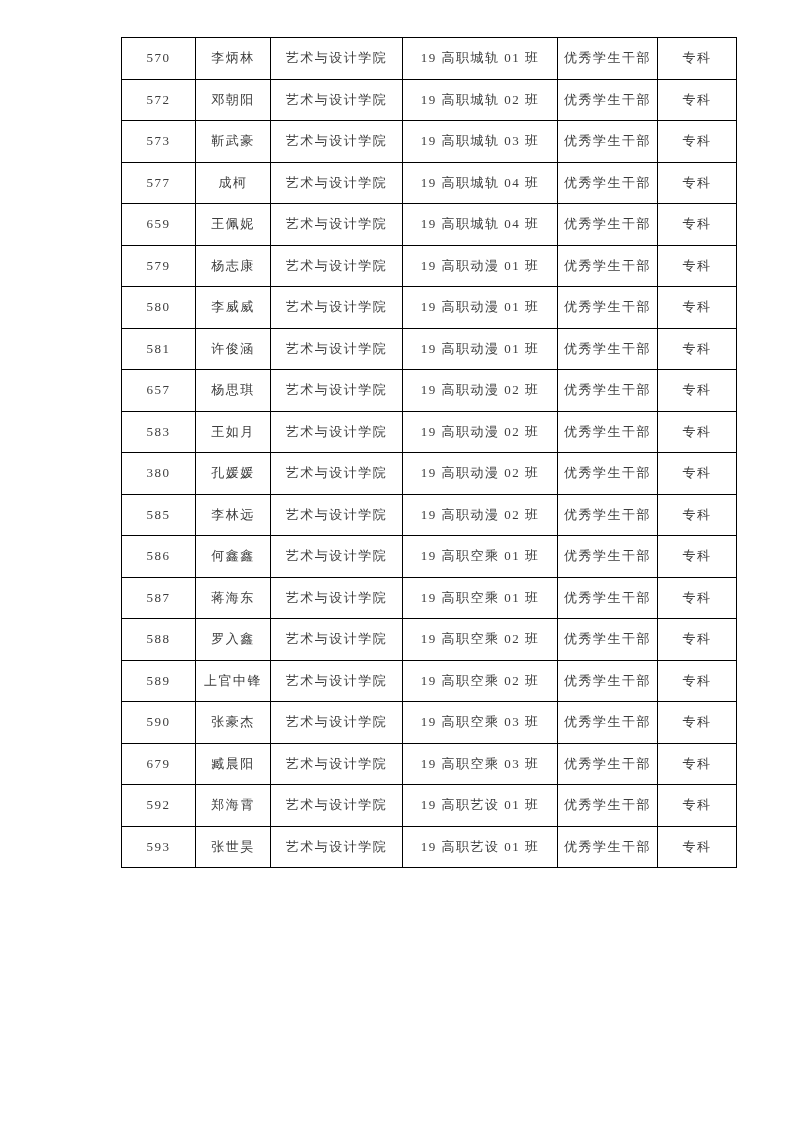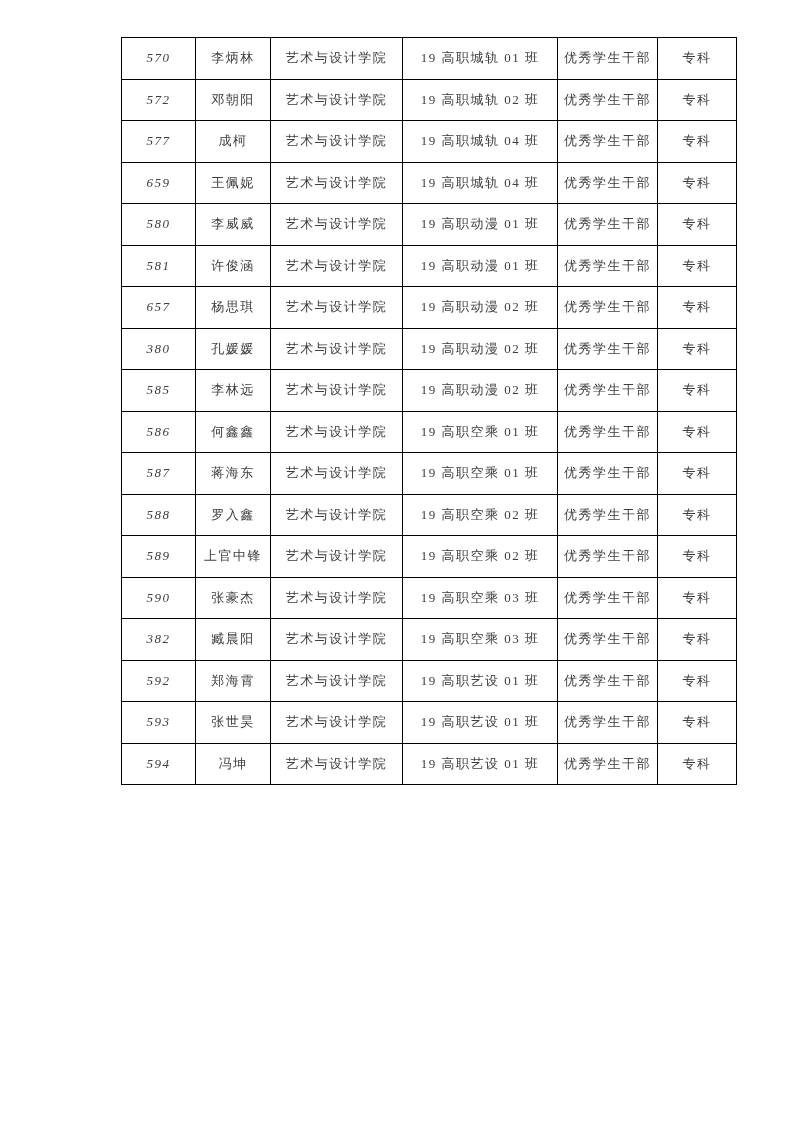--- a/index.html
+++ b/index.html
@@ -26,21 +26,21 @@
     height: 41.5px;
     text-align: center;
     vertical-align: middle;
     font-size: 13px;
     color: #3d3d3d;
     letter-spacing: 1.5px;
     white-space: nowrap;
     overflow: hidden;
     padding: 0 2px;
   }
-  td.col-no { font-size: 12.5px; letter-spacing: 0.5px; font-style: italic; }
+  td.col-no { font-size: 12.5px; letter-spacing: 0.5px; }
   col.c-no    { width: 74px; }
   col.c-name  { width: 75px; }
   col.c-college { width: 132px; }
   col.c-class { width: 155px; }
   col.c-award { width: 100px; }
   col.c-level { width: 79px; }
 </style>
 </head>
 <body>
 
@@ -65,36 +65,52 @@
   </tr>
         <tr>
     <td class="col-no">572</td>
     <td class="col-name">邓朝阳</td>
     <td class="col-college">艺术与设计学院</td>
     <td class="col-class">19 高职城轨 02 班</td>
     <td class="col-award">优秀学生干部</td>
     <td class="col-level">专科</td>
   </tr>
         <tr>
+    <td class="col-no">573</td>
+    <td class="col-name">靳武豪</td>
+    <td class="col-college">艺术与设计学院</td>
+    <td class="col-class">19 高职城轨 03 班</td>
+    <td class="col-award">优秀学生干部</td>
+    <td class="col-level">专科</td>
+  </tr>
+        <tr>
     <td class="col-no">577</td>
     <td class="col-name">成柯</td>
     <td class="col-college">艺术与设计学院</td>
     <td class="col-class">19 高职城轨 04 班</td>
     <td class="col-award">优秀学生干部</td>
     <td class="col-level">专科</td>
   </tr>
         <tr>
     <td class="col-no">659</td>
     <td class="col-name">王佩妮</td>
     <td class="col-college">艺术与设计学院</td>
     <td class="col-class">19 高职城轨 04 班</td>
     <td class="col-award">优秀学生干部</td>
     <td class="col-level">专科</td>
   </tr>
         <tr>
+    <td class="col-no">579</td>
+    <td class="col-name">杨志康</td>
+    <td class="col-college">艺术与设计学院</td>
+    <td class="col-class">19 高职动漫 01 班</td>
+    <td class="col-award">优秀学生干部</td>
+    <td class="col-level">专科</td>
+  </tr>
+        <tr>
     <td class="col-no">580</td>
     <td class="col-name">李威威</td>
     <td class="col-college">艺术与设计学院</td>
     <td class="col-class">19 高职动漫 01 班</td>
     <td class="col-award">优秀学生干部</td>
     <td class="col-level">专科</td>
   </tr>
         <tr>
     <td class="col-no">581</td>
     <td class="col-name">许俊涵</td>
@@ -105,20 +121,28 @@
   </tr>
         <tr>
     <td class="col-no">657</td>
     <td class="col-name">杨思琪</td>
     <td class="col-college">艺术与设计学院</td>
     <td class="col-class">19 高职动漫 02 班</td>
     <td class="col-award">优秀学生干部</td>
     <td class="col-level">专科</td>
   </tr>
         <tr>
+    <td class="col-no">583</td>
+    <td class="col-name">王如月</td>
+    <td class="col-college">艺术与设计学院</td>
+    <td class="col-class">19 高职动漫 02 班</td>
+    <td class="col-award">优秀学生干部</td>
+    <td class="col-level">专科</td>
+  </tr>
+        <tr>
     <td class="col-no">380</td>
     <td class="col-name">孔媛媛</td>
     <td class="col-college">艺术与设计学院</td>
     <td class="col-class">19 高职动漫 02 班</td>
     <td class="col-award">优秀学生干部</td>
     <td class="col-level">专科</td>
   </tr>
         <tr>
     <td class="col-no">585</td>
     <td class="col-name">李林远</td>
@@ -161,46 +185,38 @@
   </tr>
         <tr>
     <td class="col-no">590</td>
     <td class="col-name">张豪杰</td>
     <td class="col-college">艺术与设计学院</td>
     <td class="col-class">19 高职空乘 03 班</td>
     <td class="col-award">优秀学生干部</td>
     <td class="col-level">专科</td>
   </tr>
         <tr>
-    <td class="col-no">382</td>
+    <td class="col-no">679</td>
     <td class="col-name">臧晨阳</td>
     <td class="col-college">艺术与设计学院</td>
     <td class="col-class">19 高职空乘 03 班</td>
     <td class="col-award">优秀学生干部</td>
     <td class="col-level">专科</td>
   </tr>
         <tr>
     <td class="col-no">592</td>
     <td class="col-name">郑海霄</td>
     <td class="col-college">艺术与设计学院</td>
     <td class="col-class">19 高职艺设 01 班</td>
     <td class="col-award">优秀学生干部</td>
     <td class="col-level">专科</td>
   </tr>
         <tr>
     <td class="col-no">593</td>
     <td class="col-name">张世昊</td>
-    <td class="col-college">艺术与设计学院</td>
-    <td class="col-class">19 高职艺设 01 班</td>
-    <td class="col-award">优秀学生干部</td>
-    <td class="col-level">专科</td>
-  </tr>
-        <tr>
-    <td class="col-no">594</td>
-    <td class="col-name">冯坤</td>
     <td class="col-college">艺术与设计学院</td>
     <td class="col-class">19 高职艺设 01 班</td>
     <td class="col-award">优秀学生干部</td>
     <td class="col-level">专科</td>
   </tr>
       </tbody>
   </table>
 </div>
 
 </body></html>

